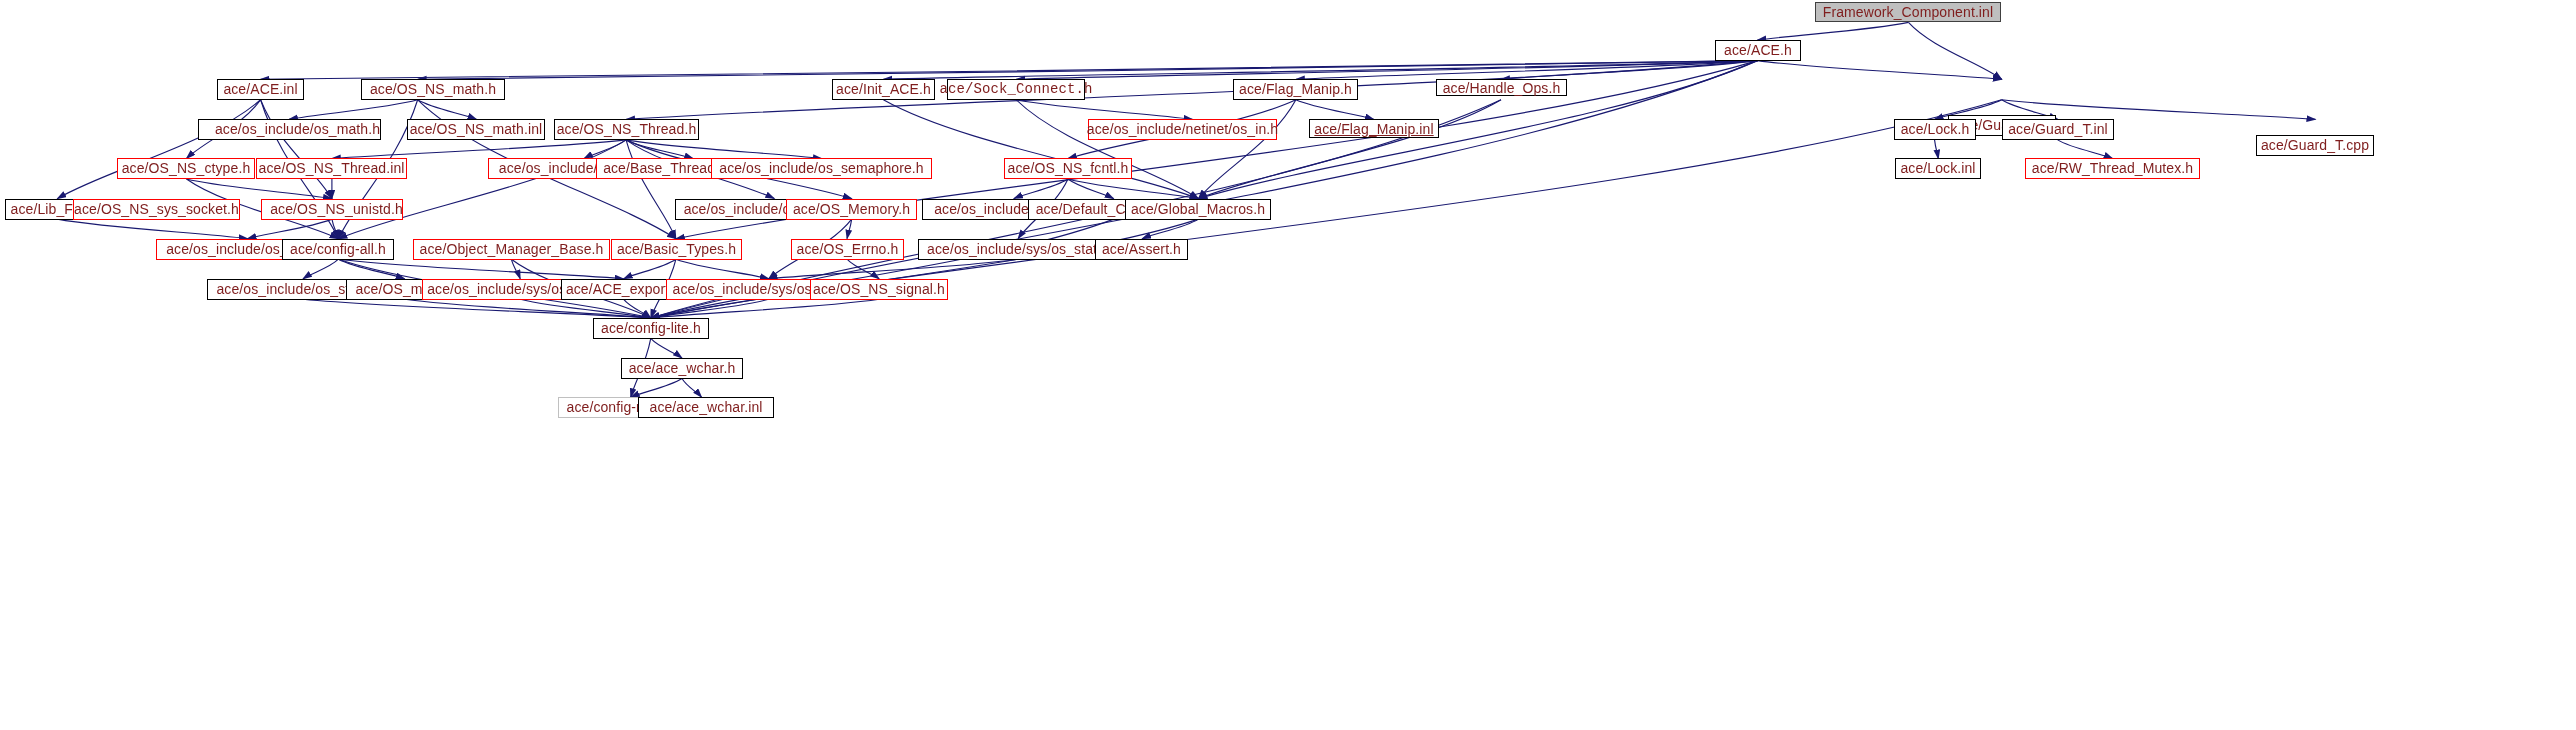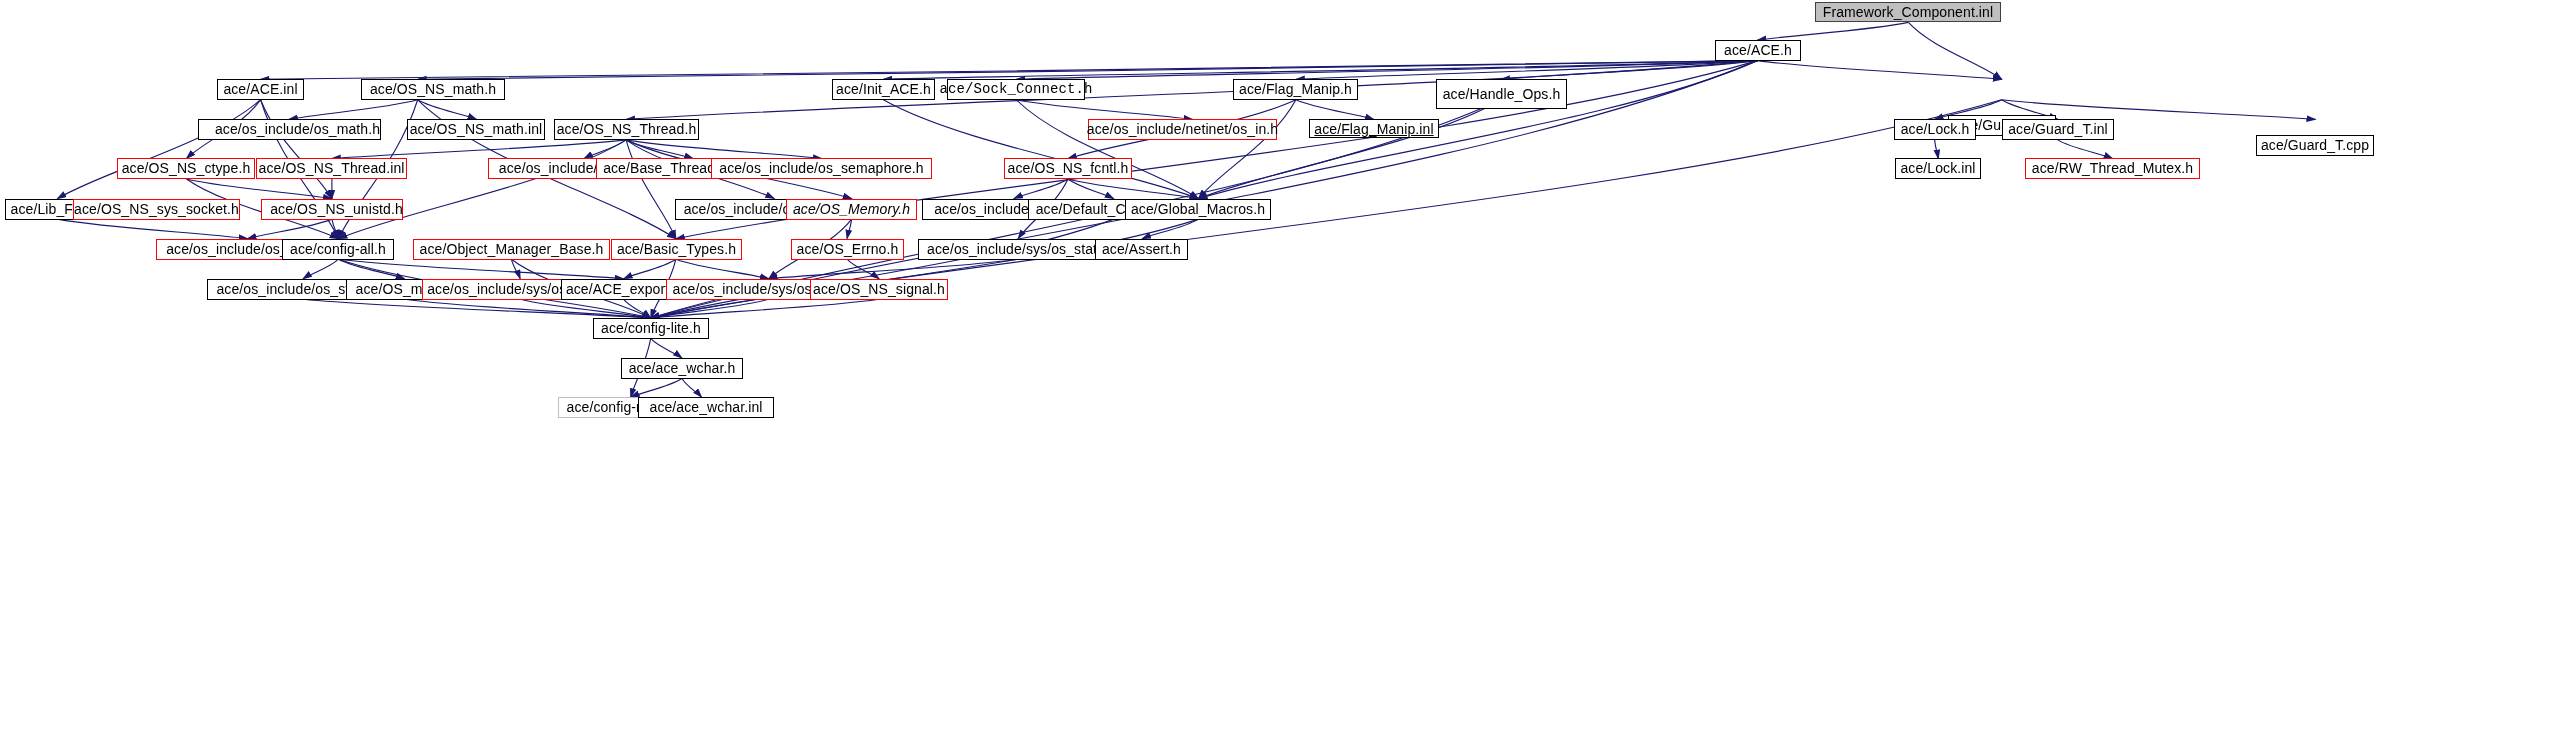--- a/index.html
+++ b/index.html
@@ -1,20 +1,20 @@
 <!DOCTYPE html>
 <html style="font-size:15px"><head>
 <meta charset="utf-8">
 <style>
   html,body{margin:0;padding:0;background:#ffffff;}
   body{width:2576px;height:731px;overflow:hidden;font-family:"Liberation Sans",sans-serif;}
   #graph{position:relative;width:2576px;height:731px;}
   svg{position:absolute;left:0;top:0;width:2576px;height:731px;}
   .node{position:absolute;box-sizing:border-box;display:flex;align-items:center;justify-content:center;
-        background:#ffffff;border:0.9px solid #000000;white-space:nowrap;font-size:14px;color:#000000;
+        background:#ffffff;border:0.9px solid #000000;white-space:nowrap;font-size:14px;color:#7f1d1d;
         letter-spacing:0.1px;}
   .node.red{border-color:#ff0000;}
   .node.root{background:#bfbfbf;border-color:#404040;}
   .node.grey-text{border-color:#c0c0c0;}
 </style>
 </head>
 <body>
 
 <div id="graph">
   <svg id="edges" viewBox="0 0 2763 784">
@@ -120,21 +120,21 @@
       </div>
       <div class="node" style="left: 832px; top: 79px; width: 103px; height: 20.5px;">
         <span>ace/Init_ACE.h</span>
       </div>
       <div class="node" style="left: 947px; top: 79px; width: 138px; height: 20.5px; font-family: Liberation Mono, monospace;">
         <span>ace/Sock_Connect.h</span>
       </div>
       <div class="node" style="left: 1233px; top: 79px; width: 125px; height: 20.5px;">
         <span>ace/Flag_Manip.h</span>
       </div>
-      <div class="node" style="left: 1436px; top: 79px; width: 131px; height: 30px;">
+      <div class="node" style="left: 1436px; top: 79px; width: 131px; height: 17px;">
         <span>ace/Handle_Ops.h</span>
       </div>
       <div class="node" style="left: 1948px; top: 79px; width: 108px; height: 20.5px; margin-top: 36px;">
         <span>ace/Guard_T.h</span>
       </div>
       <div class="node" style="left: 198px; top: 119px; width: 183px; height: 20.5px; padding-left: 16px;">
         <span>ace/os_include/os_math.h</span>
       </div>
       <div class="node" style="left: 407px; top: 119px; width: 138px; height: 20.5px;">
         <span>ace/OS_NS_math.inl</span>
@@ -186,21 +186,21 @@
       </div>
       <div class="node red" style="left: 73px; top: 199px; width: 167px; height: 20.5px;">
         <span>ace/OS_NS_sys_socket.h</span>
       </div>
       <div class="node red" style="left: 261px; top: 199px; width: 142px; height: 20.5px; padding-left: 9px;">
         <span>ace/OS_NS_unistd.h</span>
       </div>
       <div class="node" style="left: 675px; top: 199px; width: 199px; height: 20.5px;">
         <span>ace/os_include/os_pthread.h</span>
       </div>
-      <div class="node red" style="left: 786px; top: 199px; width: 131px; height: 20.5px; font-style: italic;">
+      <div class="node red" style="left: 786px; top: 199px; width: 131px; height: 20.5px;">
         <span>ace/OS_Memory.h</span>
       </div>
       <div class="node" style="left: 922px; top: 199px; width: 184px; height: 20.5px;">
         <span>ace/os_include/os_fcntl.h</span>
       </div>
       <div class="node" style="left: 1028px; top: 199px; width: 171px; height: 20.5px;">
         <span>ace/Default_Constants.h</span>
       </div>
       <div class="node" style="left: 1125px; top: 199px; width: 146px; height: 20.5px;">
         <span>ace/Global_Macros.h</span>

